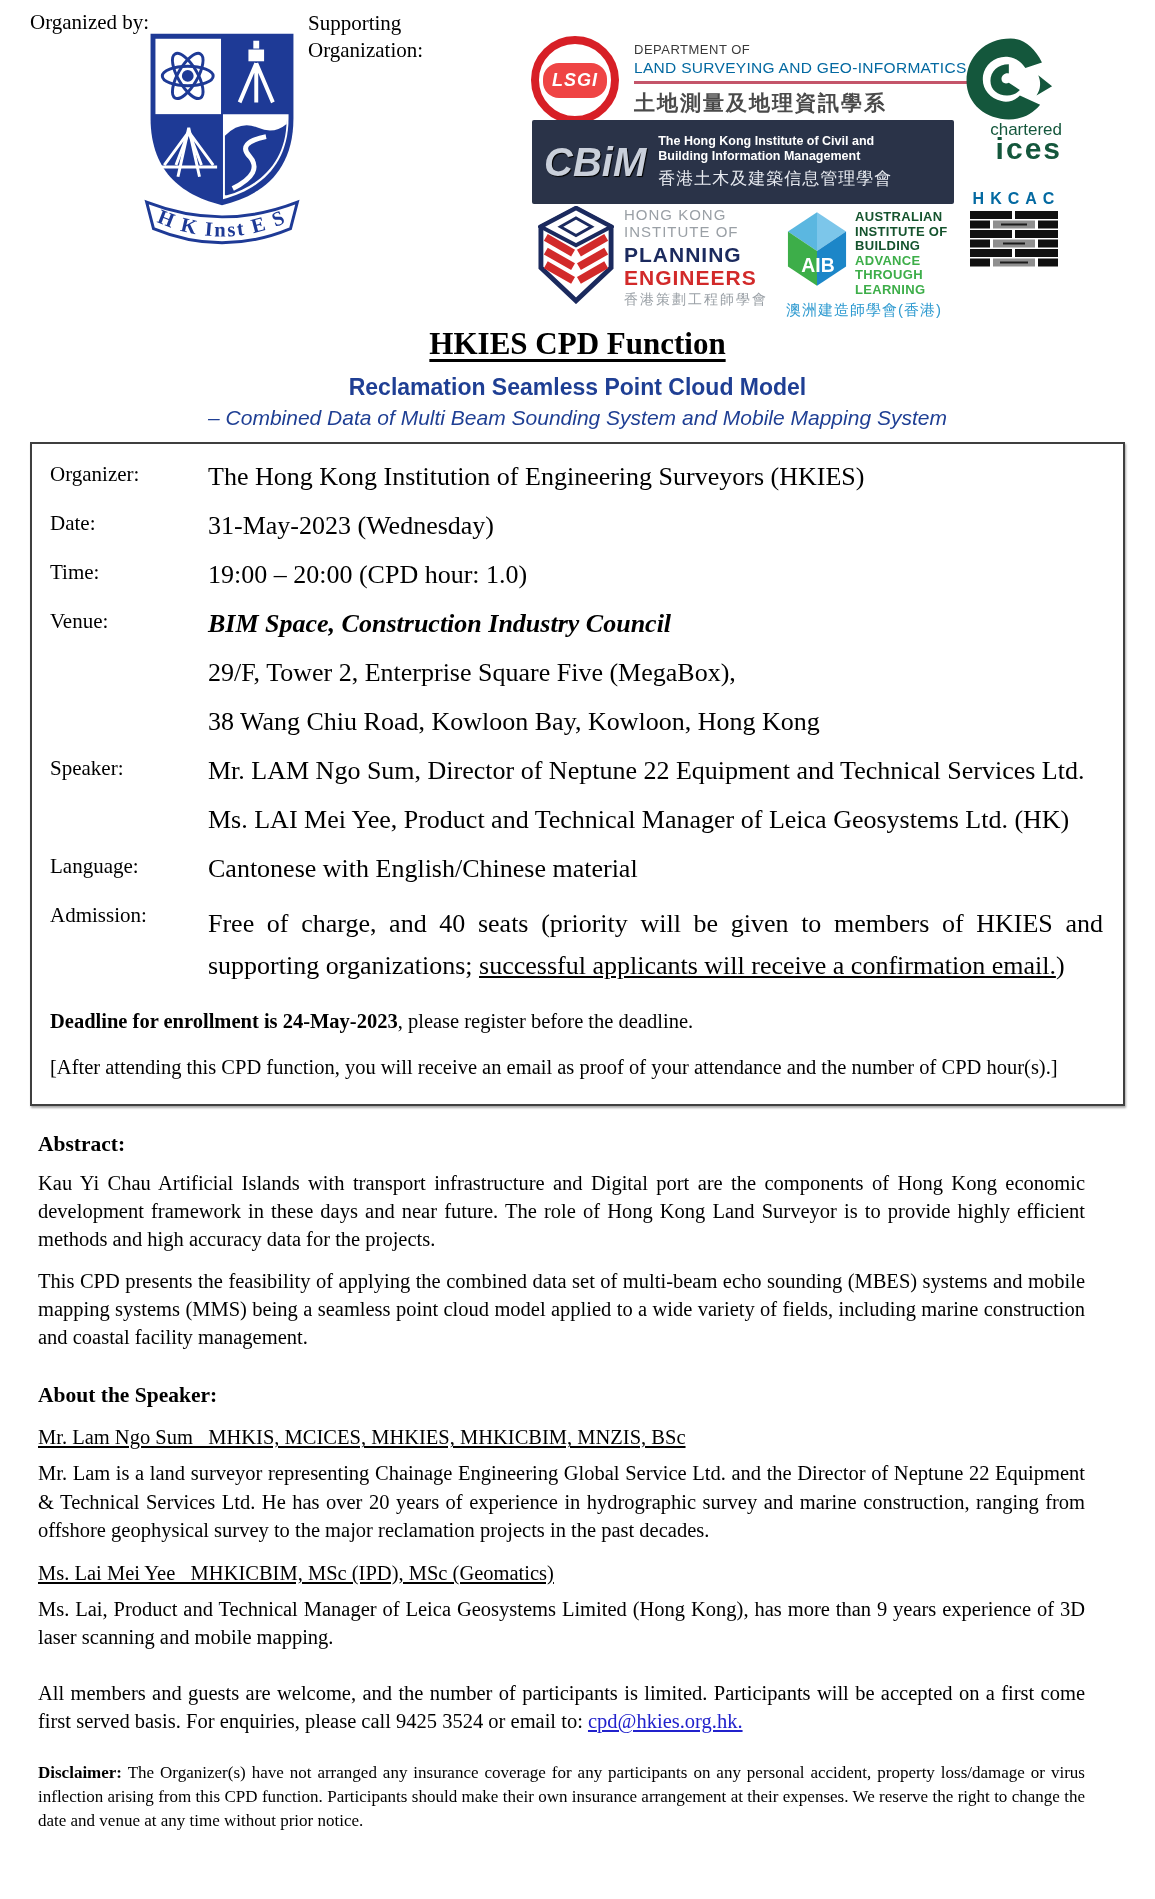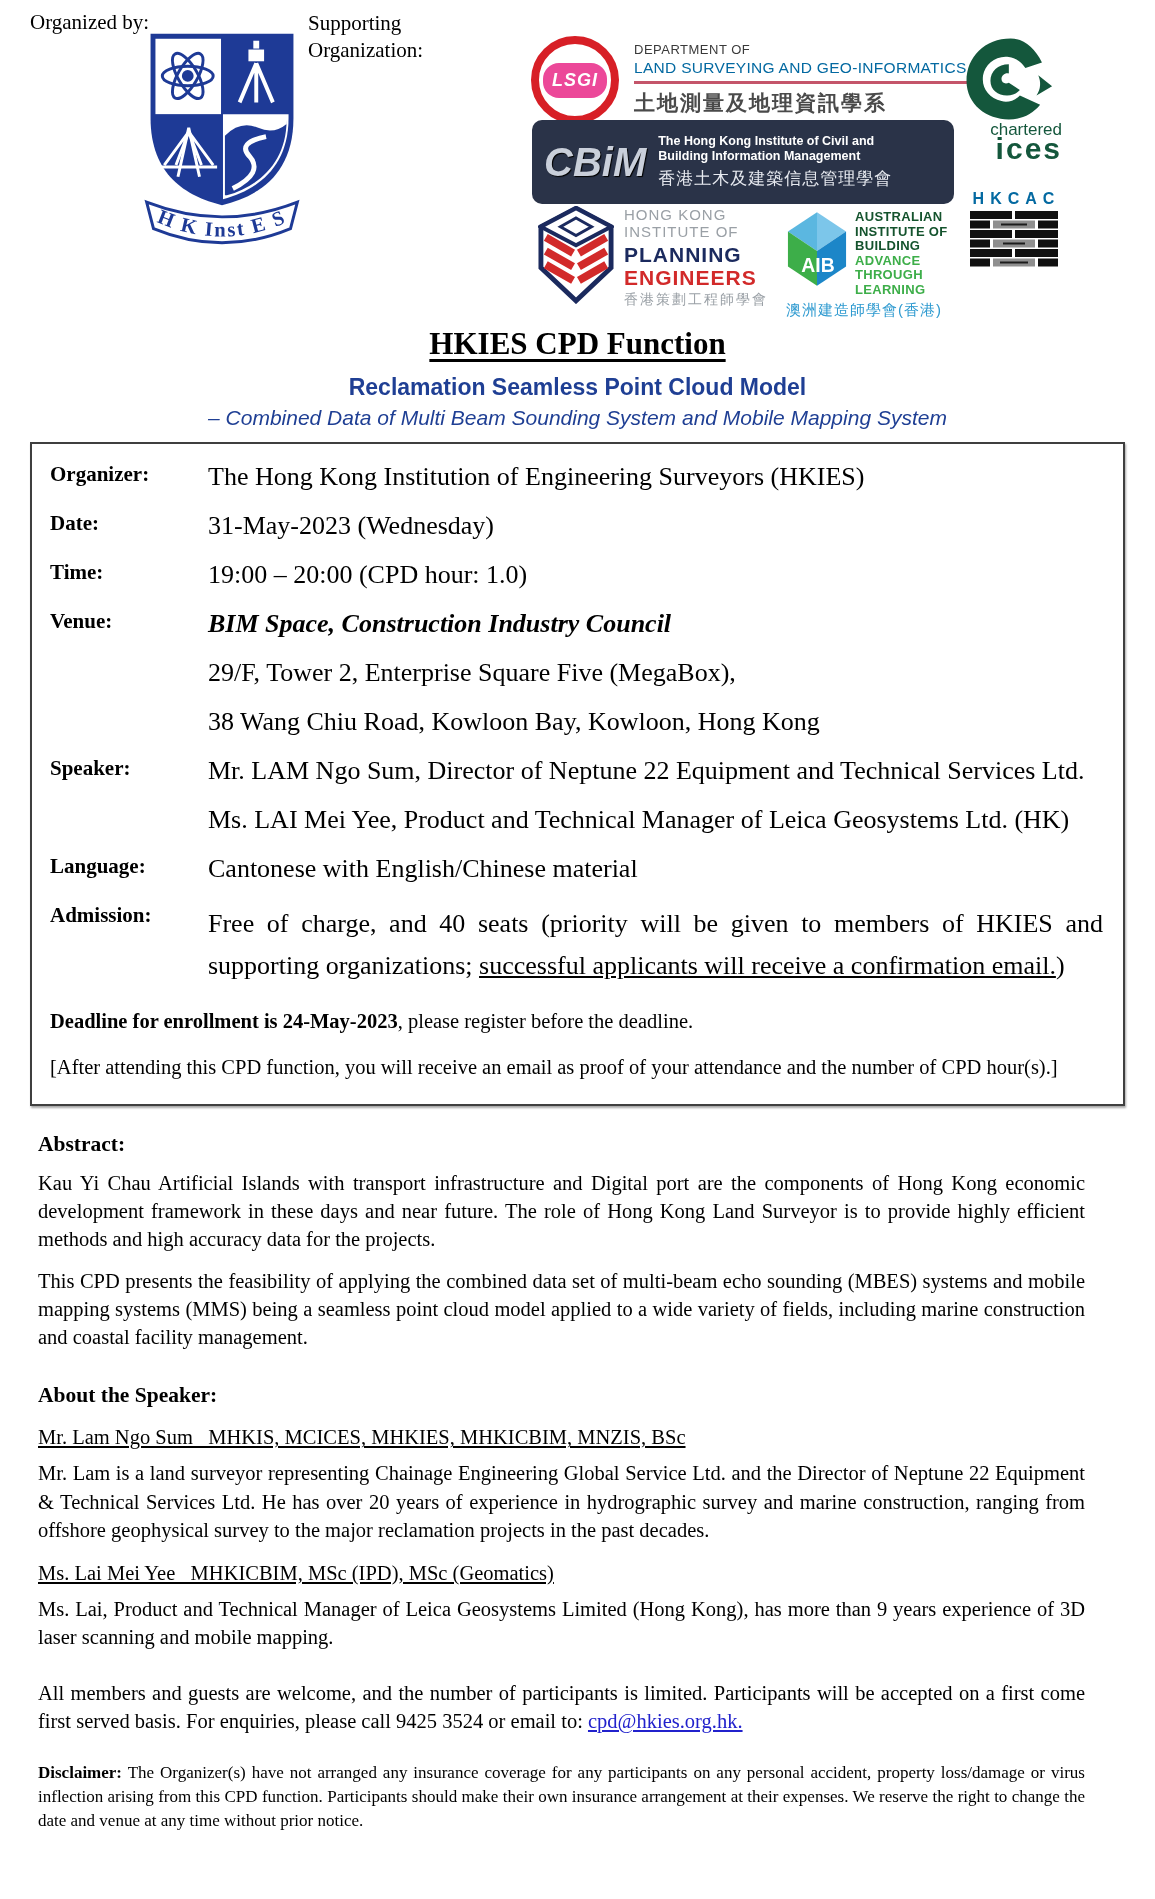--- a/index.html
+++ b/index.html
@@ -7,36 +7,36 @@
         font-family:"Liberation Serif", serif;color:#000;overflow:hidden;}
 
   
   .hdr{position:relative;height:322px;}
   .org-label{position:absolute;left:30px;top:10px;font-size:21px;}
   .sup-label{position:absolute;left:308px;top:10px;font-size:21px;line-height:1.3;}
   .hkies-logo{position:absolute;left:138px;top:28px;width:168px;height:230px;}
 
   .lsgi-ring{position:absolute;left:531px;top:36px;width:88px;height:88px;border:8px solid #D71F26;
              border-radius:50%;box-sizing:border-box;display:flex;align-items:center;justify-content:center;background:#fff;}
-  .lsgi-pill{background:#ec4899;color:#fff;font:italic 800 18px "Liberation Sans",sans-serif;
+  .lsgi-pill{background:#ef4444;color:#fff;font:italic 800 18px "Liberation Sans",sans-serif;
              padding:7px 9px;border-radius:16px;letter-spacing:1px;}
   .lsgi-text{position:absolute;left:634px;top:42px;font-family:"Liberation Sans",sans-serif;}
   .lsgi-l1{font-size:13px;color:#3a3a3a;letter-spacing:.5px;}
   .lsgi-l2{font-size:15.5px;color:#0369a1;letter-spacing:.3px;border-bottom:3px solid #c4556a;
            padding-bottom:4px;margin-top:2px;}
   .lsgi-l3{font-size:21px;font-weight:bold;color:#4a4a4a;margin-top:5px;letter-spacing:2px;}
 
   .ices{position:absolute;left:952px;top:34px;width:110px;text-align:right;color:#14573C;
         font-family:"Liberation Sans",sans-serif;}
   .ices svg{display:block;margin:0 auto;}
   .ices-t1{font-size:17px;margin-top:-4px;}
   .ices-t2{font-size:30px;font-weight:800;letter-spacing:2px;margin-top:-8px;}
 
   .cbim{position:absolute;left:532px;top:120px;width:422px;height:84px;background:#2A3348;
-        display:flex;align-items:center;gap:12px;padding:0 12px;box-sizing:border-box;border-radius:10px;}
+        display:flex;align-items:center;gap:12px;padding:0 12px;box-sizing:border-box;border-radius:2px;}
   .cbim-abbr{font:italic 800 40px "Liberation Sans",sans-serif;color:#C9CFDA;text-shadow:1px 1px 1px #000;}
   .cbim-text{font-family:"Liberation Sans",sans-serif;color:#fff;}
   .cbim-l{font-size:12.5px;font-weight:bold;line-height:1.2;}
   .cbim-cn{font-size:17px;margin-top:3px;color:#e7eaf0;letter-spacing:1px;}
 
   .pe{position:absolute;left:538px;top:206px;display:flex;gap:10px;align-items:flex-start;}
   .pe-text{font-family:"Liberation Sans",sans-serif;}
   .pe-g{font-size:15px;color:#9aa0a6;letter-spacing:1px;line-height:1.15;}
   .pe-n{font-size:21px;font-weight:800;color:#1B2A5E;letter-spacing:1px;line-height:1.1;margin-top:2px;}
   .pe-r{font-size:21px;font-weight:800;color:#D22A2A;letter-spacing:1px;line-height:1.1;}
@@ -57,21 +57,21 @@
               text-decoration:underline;text-decoration-thickness:3px;text-underline-offset:5px;}
   .subtitle{text-align:center;font-family:"Liberation Sans",sans-serif;font-weight:bold;
             font-size:23px;color:#1F3F94;margin:12px 8px 5px;}
   .tagline{text-align:center;font-family:"Liberation Sans",sans-serif;font-style:italic;
            font-size:21px;color:#1F3F94;margin:4px 0 12px;}
 
   
   .details{margin:4px 30px 0 30px;border:2px solid #3f3f3f;box-shadow:1px 2px 2px rgba(0,0,0,.35);
            padding:18px 16px 16px 18px;}
   .drow{display:flex;margin-bottom:19px;}
-  .dlabel{flex:0 0 158px;font-weight:bold;font-size:21px;}
+  .dlabel{flex:0 0 158px;font-weight:normal;font-size:21px;}
   .dvalue{flex:1;font-size:26px;padding-right:4px;}
   .venue-name{font-weight:bold;font-style:italic;}
   .justify{text-align:justify;}
   .adm{line-height:1.6;}
   .ul{text-decoration:underline;}
   .deadline{font-size:20.5px;margin:24px 0 0 0;}
   .note{font-size:20.5px;margin:18px 0 4px 0;line-height:1.6;}
 
   
   .sect{margin:0 70px 0 38px;}

